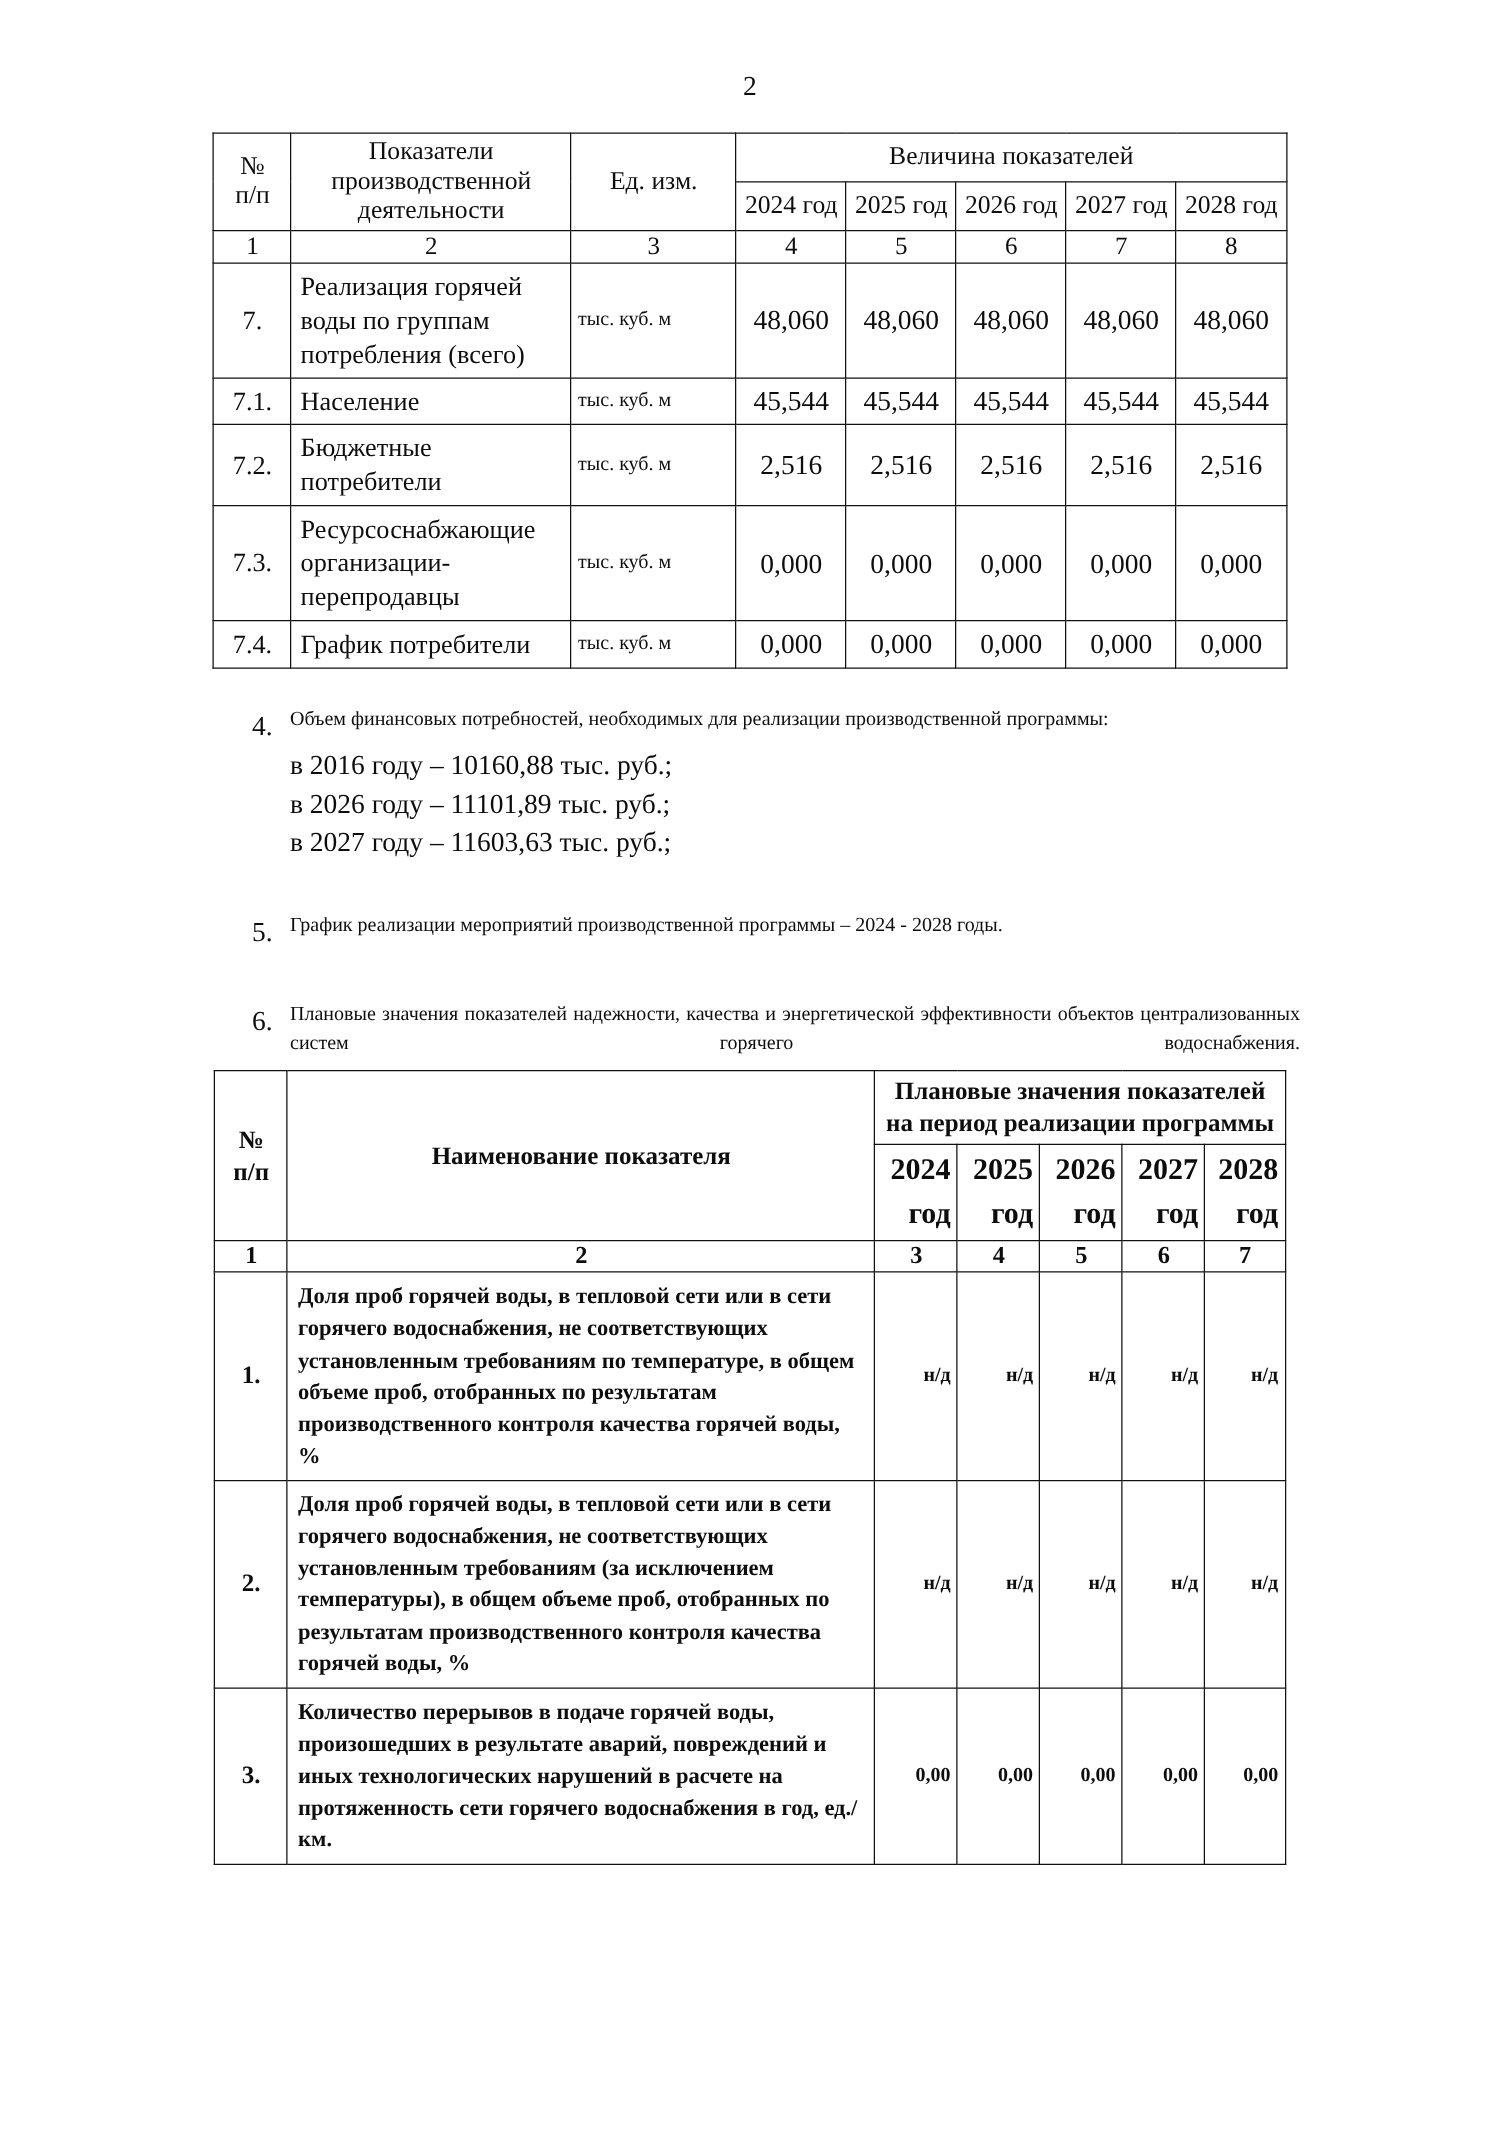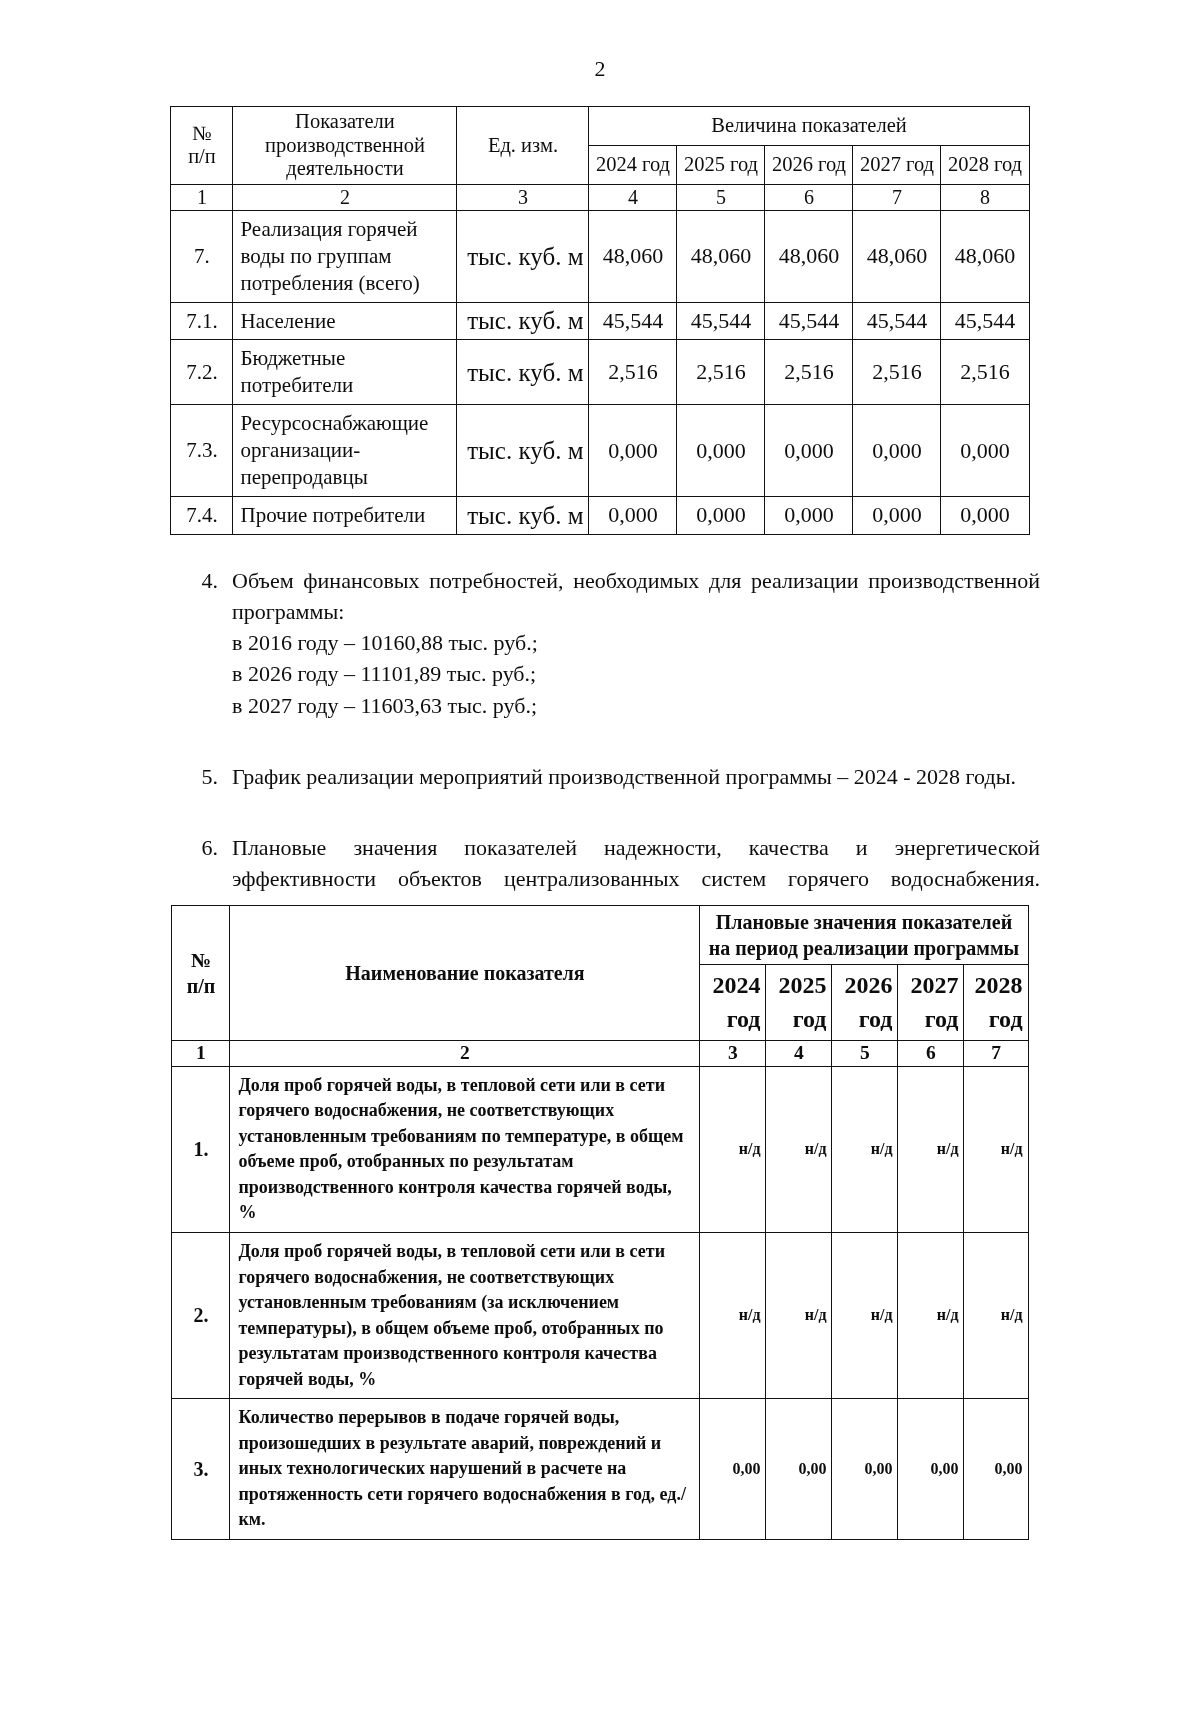--- a/index.html
+++ b/index.html
@@ -69,22 +69,22 @@
     text-align: center;
     font-size: 21px;
   }
   #table-production td.name {
     text-align: left;
     font-size: 21px;
     line-height: 1.28;
     padding: 5px 7px;
   }
   #table-production td.unit {
-    text-align: right;
-    font-size: 25px;
+    text-align: left;
+    font-size: 16px;
     white-space: nowrap;
   }
   #table-production td.val {
     text-align: center;
     font-size: 22px;
   }
 
   
   .section {
     margin: 0 auto;
@@ -101,21 +101,21 @@
   .sec-num {
     width: 38px;
     flex: 0 0 38px;
     text-align: right;
     padding-right: 14px;
     box-sizing: content-box;
     font-size: 22px;
   }
   .sec-body {
     flex: 1 1 auto;
-    font-size: 22px;
+    font-size: 16px;
     font-family: Liberation Serif, serif;
   }
   .just {
     text-align: justify;
     text-justify: inter-word;
   }
   .sec-sub {
     padding-left: 14px;
     font-size: 22px;
     line-height: 1.42;
@@ -255,21 +255,21 @@
         <td class="unit">тыс. куб. м</td>
         <td class="val">0,000</td>
         <td class="val">0,000</td>
         <td class="val">0,000</td>
         <td class="val">0,000</td>
         <td class="val">0,000</td>
       </tr>
 
       <tr>
         <td class="idx">7.4.</td>
-        <td class="name">Прочие потребители</td>
+        <td class="name">График потребители</td>
         <td class="unit">тыс. куб. м</td>
         <td class="val">0,000</td>
         <td class="val">0,000</td>
         <td class="val">0,000</td>
         <td class="val">0,000</td>
         <td class="val">0,000</td>
       </tr>
     </tbody>
   </table>
 

